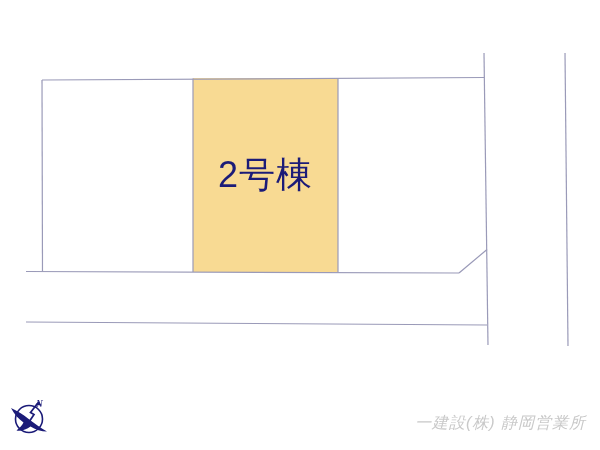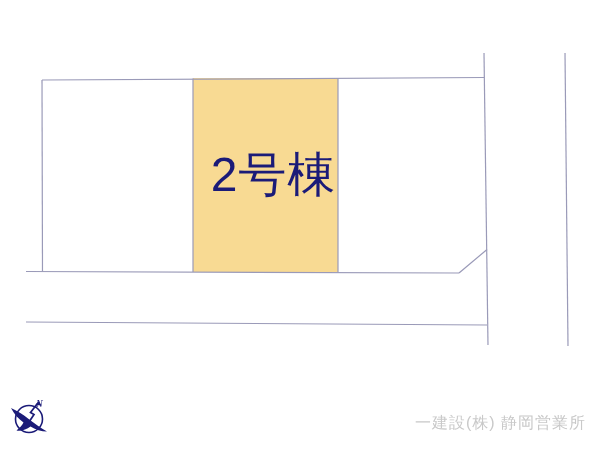--- a/index.html
+++ b/index.html
@@ -27,34 +27,34 @@
   }
   .parcel-label {
     position: absolute;
     left: 193px;
     top: 78px;
     width: 145px;
     height: 194px;
     display: flex;
     align-items: center;
     justify-content: center;
-    font-size: 48px;
+    font-size: 36px;
     letter-spacing: 1px;
     color: var(--label-navy, #1B1B78);
     white-space: nowrap;
-    padding-left: 8px;
   }
   .watermark {
     position: absolute;
     right: 14px;
     bottom: 16px;
     font-size: 16px;
     letter-spacing: 1px;
     color: var(--watermark-gray, #C9C9C9);
     white-space: nowrap;
+    font-style: italic;
   }
   .compass-stroke {
     stroke: var(--label-navy, #1B1B78);
     fill: none;
   }
   .compass-fill {
     fill: var(--label-navy, #1B1B78);
     stroke: none;
   }
   .compass-n {

